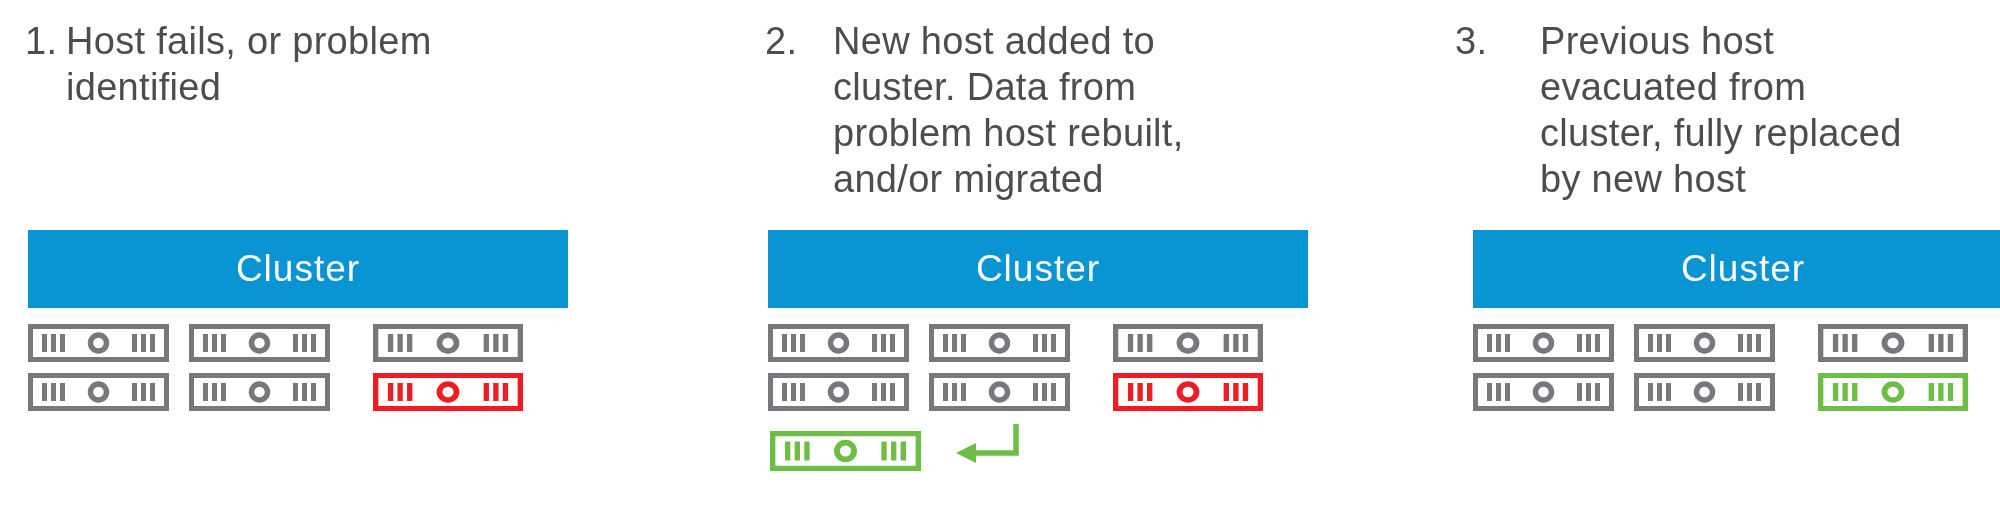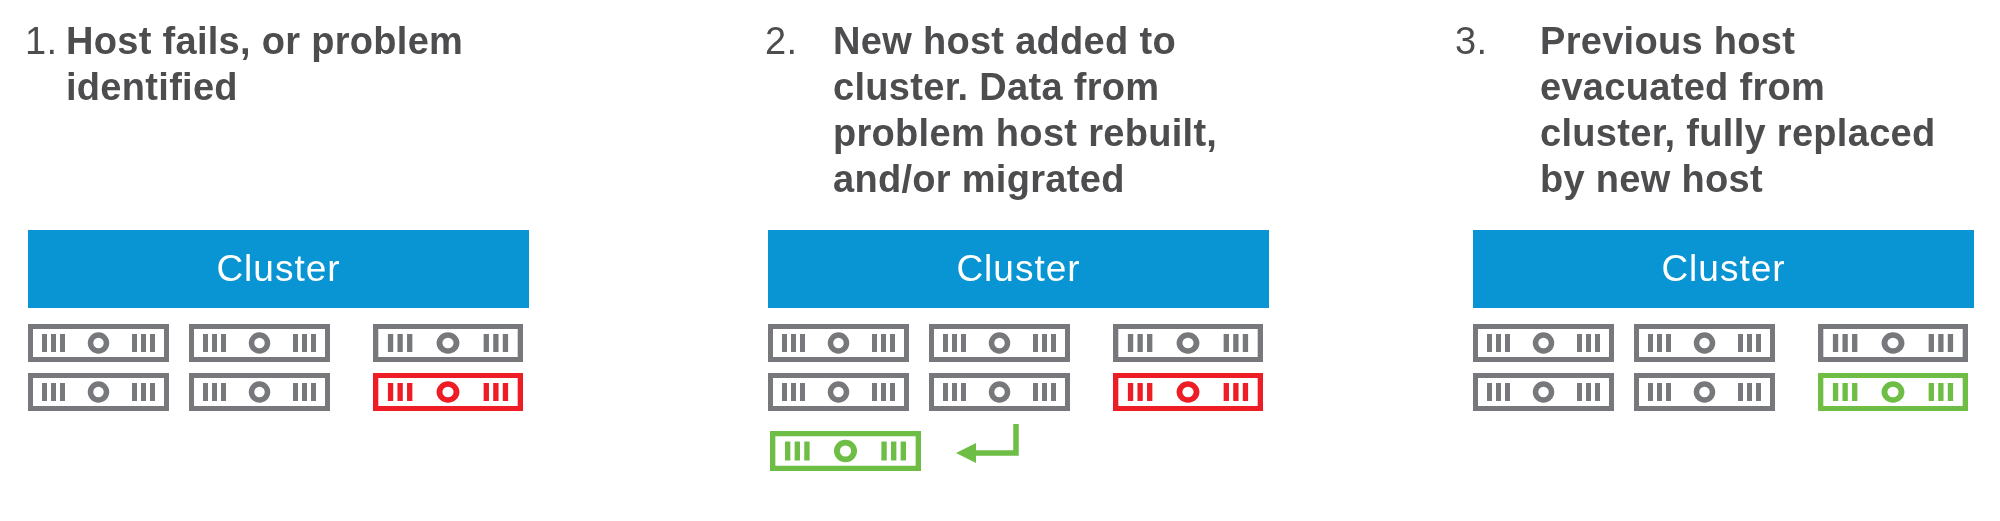--- a/index.html
+++ b/index.html
@@ -14,27 +14,27 @@
   body{
     width:2000px;height:521px;position:relative;overflow:hidden;
     background:var(--background);
     font-family:"Liberation Sans", sans-serif;
   }
   .step-number,.caption{
     position:absolute;top:18px;
     font-size:38px;line-height:46px;letter-spacing:.3px;
     color:var(--text-gray);
   }
-  .caption{white-space:pre-line;font-weight:bold;}
+  .caption{white-space:pre-line;}
   .n1{left:25px;} .c1{left:66px;width:450px;}
   .n2{left:765px;}.c2{left:833px;width:460px;}
   .n3{left:1455px;}.c3{left:1540px;width:470px;}
 
   .cluster-bar{
-    position:absolute;top:230px;width:501px;height:78px;
+    position:absolute;top:230px;width:540px;height:78px;
     background:var(--cluster-blue);
     display:flex;align-items:center;justify-content:center;
     color:#fff;font-size:37px;letter-spacing:1px;
   }
   .b1{left:28px;} .b2{left:768px;} .b3{left:1473px;}
 
   .host-grid{position:absolute;top:324px;width:495px;}
   .g1{left:28px;} .g2{left:768px;} .g3{left:1473px;}
   .host-row{position:relative;height:38px;}
   .host-row + .host-row{margin-top:11px;}

